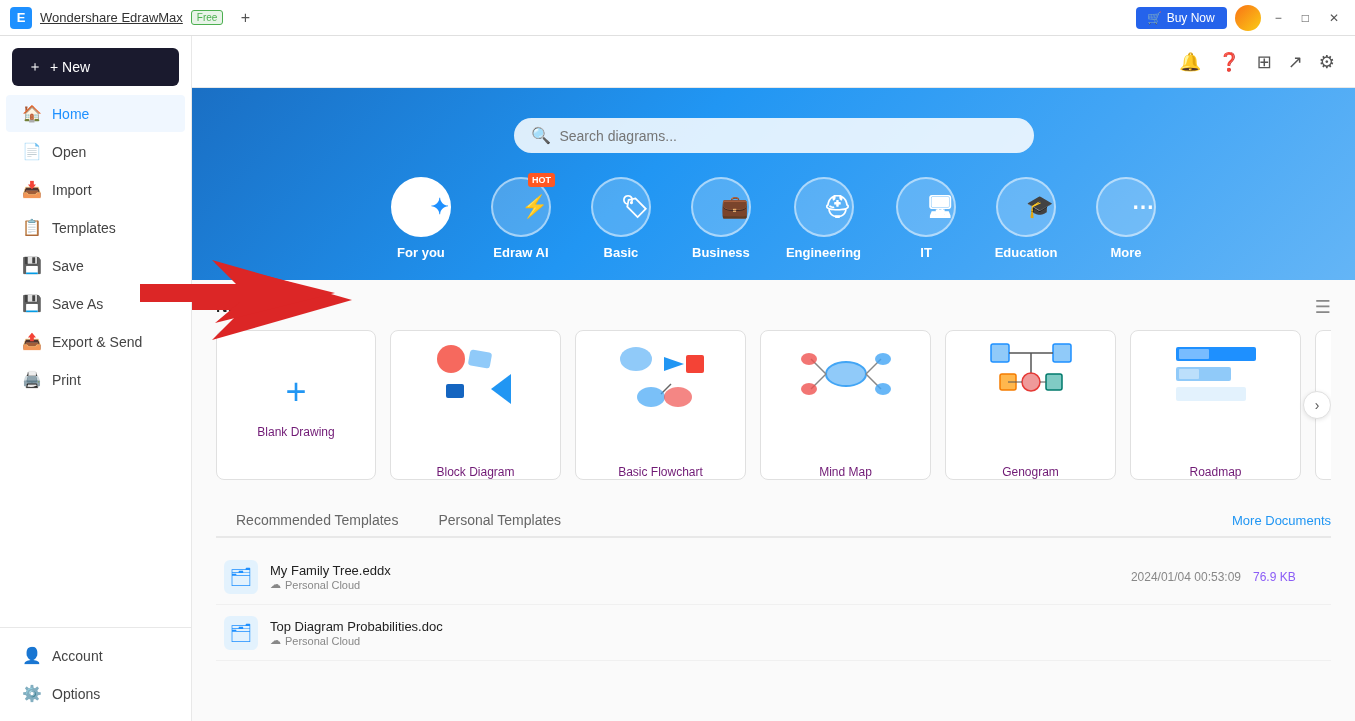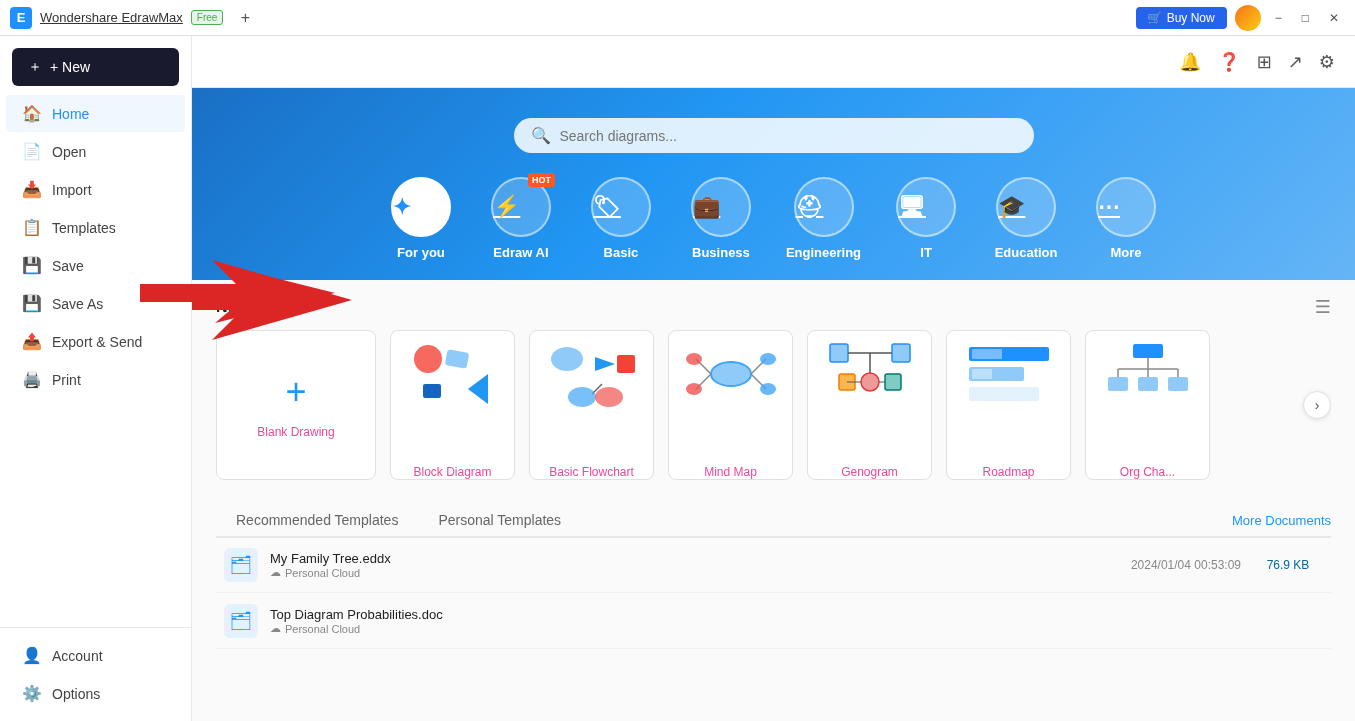--- a/index.html
+++ b/index.html
@@ -75,23 +75,22 @@
       display: flex; justify-content: center; gap: 30px; flex-wrap: nowrap;
     }
     .category-item {
       display: flex; flex-direction: column; align-items: center; gap: 8px;
       cursor: pointer; color: #fff; font-size: 13px; font-weight: 600;
       min-width: 70px;
     }
     .category-icon-wrap {
       width: 60px; height: 60px; border-radius: 50%;
       background: rgba(255,255,255,0.2); display: flex; align-items: center;
-      justify-content: flex-start; font-size: 26px; position: relative;
+      justify-content: flex-end; font-size: 26px; position: relative;
       border: 2px solid rgba(255,255,255,0.5);
-      text-decoration: underline;
     }
     .category-item.active .category-icon-wrap {
       background: #fff; border-color: #fff;
     }
     .category-item.active .category-icon-wrap .cat-icon { color: #1e90ff; }
     .hot-badge {
       position: absolute; top: -6px; right: -6px;
       background: #ff5722; color: #fff; font-size: 9px; font-weight: bold;
       padding: 2px 4px; border-radius: 3px;
     }
@@ -101,51 +100,51 @@
     .new-section { padding: 16px 24px 12px; background: #fafafa; }
     .new-section-header { display: flex; justify-content: space-between; align-items: center; margin-bottom: 12px; }
     .new-section-title { font-size: 16px; font-weight: 600; color: #222; }
     .new-grid { display: flex; gap: 14px; overflow-x: hidden; position: relative; }
     .new-card {
       background: #fff; border: 1px solid #e0e0e0; border-radius: 8px;
       display: flex; flex-direction: column; align-items: center; justify-content: center;
       cursor: pointer; flex-shrink: 0;
     }
     .new-card.blank { width: 160px; height: 150px; }
-    .new-card.template { width: 125px; height: 150px; gap: 45px; }
+    .new-card.template { width: 171px; height: 150px; gap: 45px; }
     .blank-plus { font-size: 36px; color: #2196f3; margin-bottom: 8px; }
-    .card-label { font-size: 12px; color: #ec4899; text-align: center; margin-top: 4px; }
+    .card-label { font-size: 12px; color: #701a75; text-align: center; margin-top: 4px; }
     .template-img { width: 110px; height: 90px; display: flex; align-items: center; justify-content: center; }
     .next-btn {
       position: absolute; right: 0; top: 50%; transform: translateY(-50%);
       background: #fff; border: 1px solid #e0e0e0; border-radius: 50%;
       width: 28px; height: 28px; display: flex; align-items: center; justify-content: center;
       cursor: pointer; font-size: 14px; color: #555; box-shadow: 0 1px 4px rgba(0,0,0,0.1);
     }
 
     
     .bottom-section { padding: 12px 24px; background: #fafafa; flex: 1; }
-    .tabs-row { display: flex; align-items: center; gap: 0; border-bottom: 2px solid #e8e8e8; }
+    .tabs-row { display: flex; align-items: center; gap: 0; border-bottom: 2px solid #e8e8e8; margin-bottom: 12px; }
     .tab-item {
       padding: 8px 20px; font-size: 14px; color: #666; cursor: pointer;
       border-bottom: 2px solid transparent; margin-bottom: -2px;
     }
     .tab-item.active { color: #2196f3; border-bottom-color: #2196f3; font-weight: 500; }
     .more-docs { margin-left: auto; color: #2196f3; font-size: 13px; cursor: pointer; }
     .doc-list { display: flex; flex-direction: column; gap: 1px; }
     .doc-row {
       display: flex; align-items: center; padding: 10px 8px;
       border-bottom: 1px solid #f0f0f0; gap: 12px;
     }
     .doc-icon { width: 34px; height: 34px; background: #e3f2fd; border-radius: 6px; display: flex; align-items: center; justify-content: center; font-size: 18px; color: #1e90ff; flex-shrink: 0; }
     .doc-info { flex: 1; }
     .doc-name { font-size: 13px; color: #222; font-weight: 500; }
     .doc-loc { font-size: 11px; color: #888; display: flex; align-items: center; gap: 4px; }
     .doc-date { font-size: 12px; color: #888; margin-left: auto; }
-    .doc-size { font-size: 12px; color: #0369a1; min-width: 70px; text-align: center; }
+    .doc-size { font-size: 12px; color: #8b5cf6; min-width: 70px; text-align: left; }
 
     
     .content::-webkit-scrollbar { width: 6px; }
     .content::-webkit-scrollbar-thumb { background: #ccc; border-radius: 3px; }
   </style>
 </head>
 <body>
 
 <div class="titlebar">
   <div class="titlebar-left">

